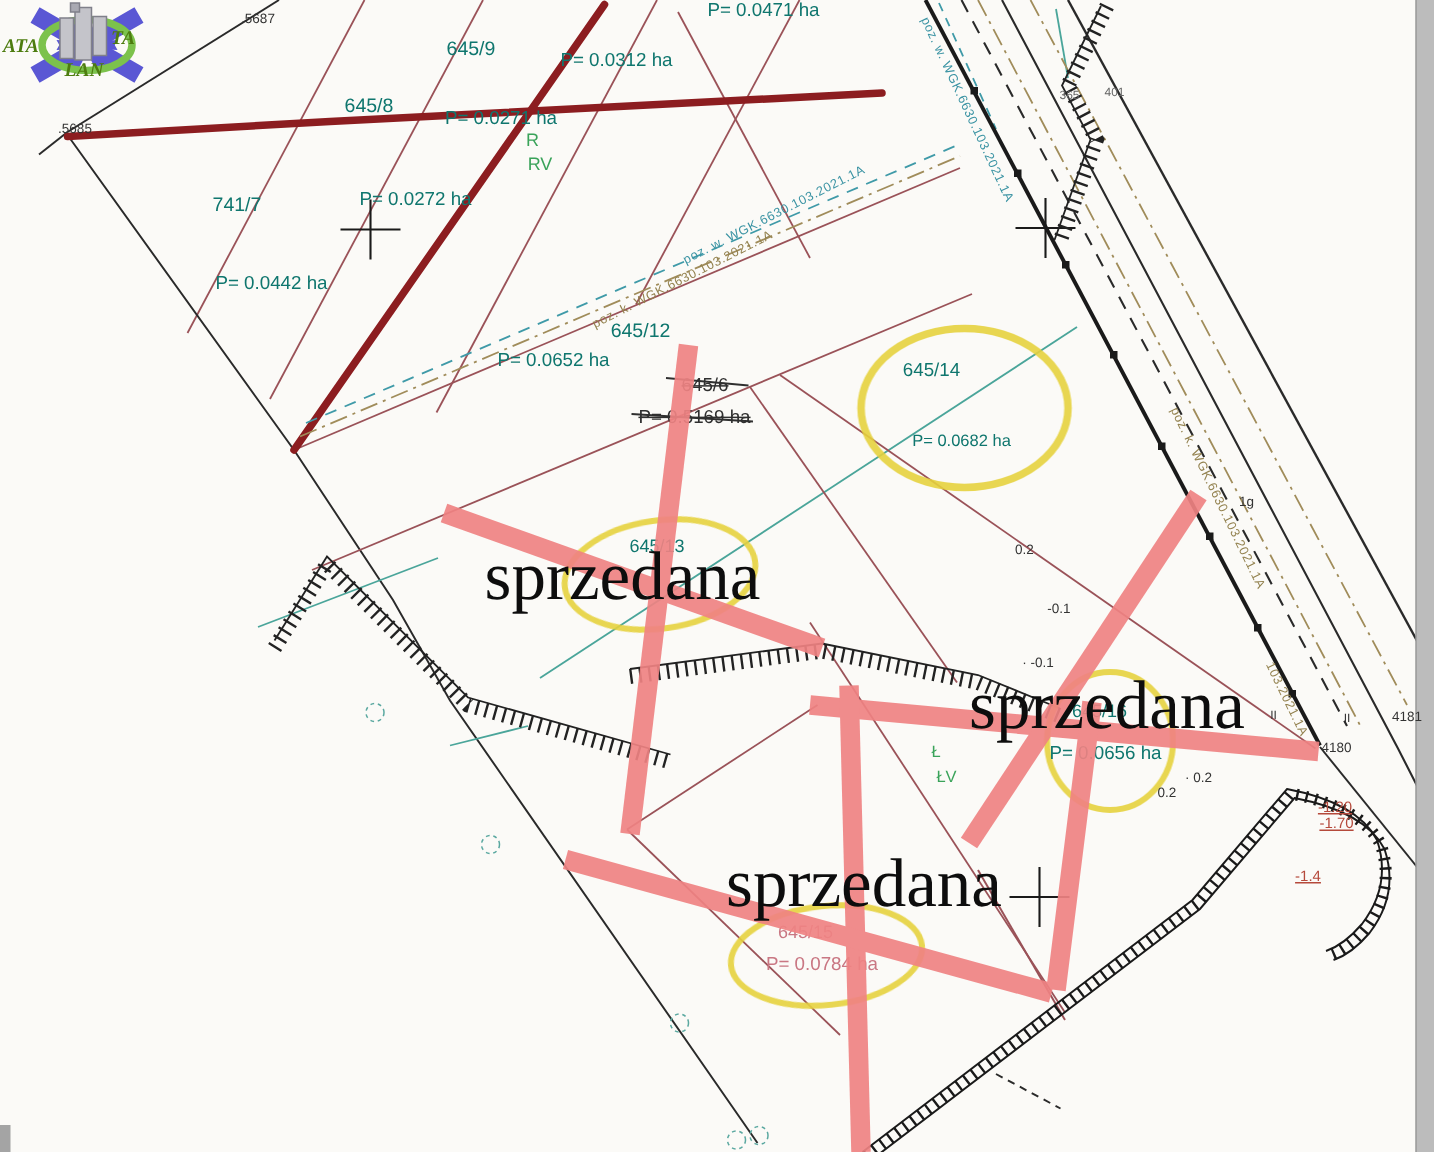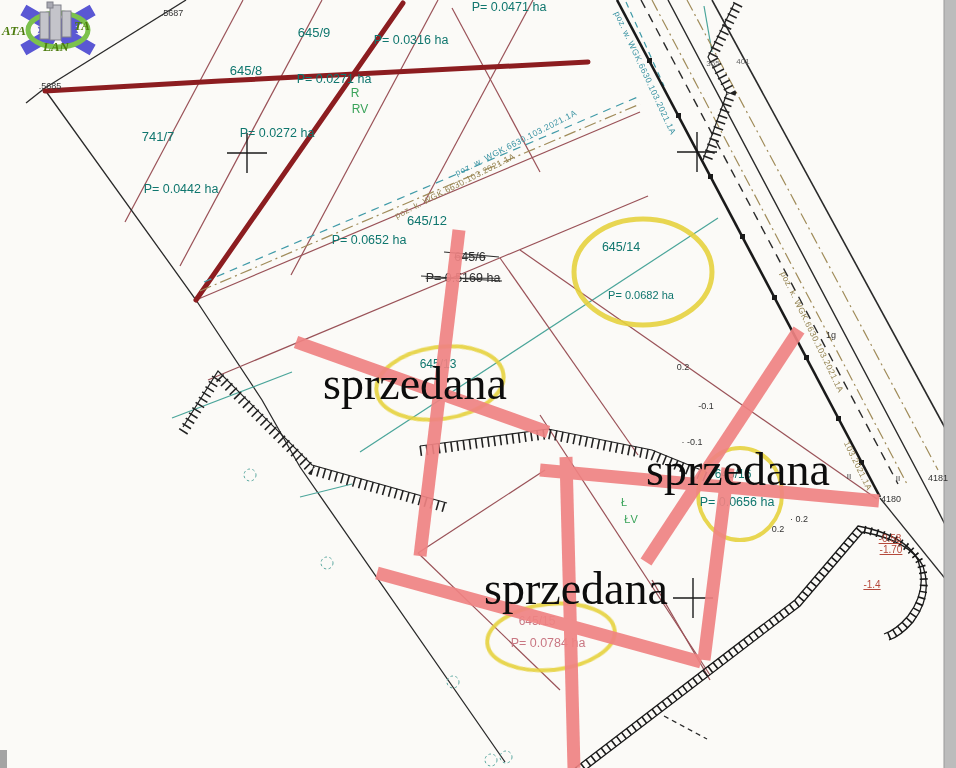--- a/index.html
+++ b/index.html
@@ -160,21 +160,21 @@
     <rect x="0" y="750" width="7" height="18" fill="#8f8f8f" opacity="0.8"></rect>
   </svg>
 
   <div id="labels">
       <span class="lbl wm" style="left: 14px; top: 30px; transform: translate(-50%, -50%);">ATA</span>
       <span class="lbl wm" style="left: 82px; top: 25px; transform: translate(-50%, -50%);">TA</span>
       <span class="lbl wm" style="left: 56px; top: 46px; transform: translate(-50%, -50%);">LAN</span>
       <span class="lbl blk" style="left: 172px; top: 13px; font-size: 9px; transform: translate(-50%, -50%);">.5687</span>
       <span class="lbl blk" style="left: 50px; top: 86px; font-size: 9px; transform: translate(-50%, -50%); text-align: center;">.5685</span>
       <span class="lbl red" style="left: 314px; top: 32px; font-size: 13px; transform: translate(-50%, -50%);">645/9</span>
-      <span class="lbl red" style="left: 411px; top: 40px; font-size: 12.5px; transform: translate(-50%, -50%);">P= 0.0316 ha</span>
+      <span class="lbl red" style="left: 411px; top: 40px; font-size: 12.5px; transform: translate(-50%, -50%);">P= 0.0312 ha</span>
       <span class="lbl red" style="left: 246px; top: 70px; font-size: 13px; transform: translate(-50%, -50%);">645/8</span>
       <span class="lbl red" style="left: 334px; top: 79px; font-size: 12.5px; transform: translate(-50%, -50%);">P= 0.0271 ha</span>
       <span class="lbl grn" style="left: 355px; top: 93px; font-size: 12px; transform: translate(-50%, -50%);">R</span>
       <span class="lbl grn" style="left: 360px; top: 109px; font-size: 12px; transform: translate(-50%, -50%);">RV</span>
       <span class="lbl red" style="left: 158px; top: 136px; font-size: 13px; transform: translate(-50%, -50%);">741/7</span>
       <span class="lbl red" style="left: 277px; top: 133px; font-size: 12.5px; transform: translate(-50%, -50%);">P= 0.0272 ha</span>
       <span class="lbl red" style="left: 181px; top: 189px; font-size: 12.5px; transform: translate(-50%, -50%);">P= 0.0442 ha</span>
       <span class="lbl red" style="left: 509px; top: 7px; font-size: 12.5px; transform: translate(-50%, -50%);">P= 0.0471 ha</span>
       <span class="lbl red" style="left: 427px; top: 220px; font-size: 13px; transform: translate(-50%, -50%);">645/12</span>
       <span class="lbl red" style="left: 369px; top: 240px; font-size: 12.5px; transform: translate(-50%, -50%);">P= 0.0652 ha</span>
@@ -189,21 +189,21 @@
       <span class="lbl pink" style="left: 548px; top: 643px; font-size: 12.5px; transform: translate(-50%, -50%);">P= 0.0784 ha</span>
       <span class="lbl grn" style="left: 624px; top: 502px; font-size: 11px; transform: translate(-50%, -50%);">Ł</span>
       <span class="lbl grn" style="left: 631px; top: 519px; font-size: 11px; transform: translate(-50%, -50%);">ŁV</span>
       <span class="lbl blk" style="left: 683px; top: 367px; font-size: 9px; transform: translate(-50%, -50%);">0.2</span>
       <span class="lbl blk" style="left: 706px; top: 406px; font-size: 9px; transform: translate(-50%, -50%); text-align: center;">-0.1</span>
       <span class="lbl blk" style="left: 692px; top: 442px; font-size: 9px; transform: translate(-50%, -50%);">· -0.1</span>
       <span class="lbl blk" style="left: 778px; top: 529px; font-size: 9px; transform: translate(-50%, -50%);">0.2</span>
       <span class="lbl blk" style="left: 799px; top: 519px; font-size: 9px; transform: translate(-50%, -50%);">· 0.2</span>
       <span class="lbl blk" style="left: 938px; top: 468px; font-size: 9px; transform: translate(-50%, -50%); margin-top: 10px;">4181</span>
       <span class="lbl blk" style="left: 891px; top: 499px; font-size: 9px; transform: translate(-50%, -50%);">4180</span>
-      <span class="lbl elev" style="left: 890px; top: 539px; font-size: 10px; transform: translate(-50%, -50%);">-0.58</span>
+      <span class="lbl elev" style="left: 890px; top: 539px; font-size: 10px; transform: translate(-50%, -50%);">-1.20</span>
       <span class="lbl elev" style="left: 891px; top: 550px; font-size: 10px; transform: translate(-50%, -50%);">-1.70</span>
       <span class="lbl elev" style="left: 872px; top: 585px; font-size: 10px; transform: translate(-50%, -50%);">-1.4</span>
       <span class="lbl gry" style="left: 713px; top: 64px; font-size: 8px; transform: translate(-50%, -50%);">365</span>
       <span class="lbl gry" style="left: 743px; top: 62px; font-size: 8px; transform: translate(-50%, -50%);">401</span>
       <span class="lbl blk" style="left: 831px; top: 335px; font-size: 9px; transform: translate(-50%, -50%);">1g</span>
       <span class="lbl blk" style="left: 849px; top: 477px; font-size: 8px; transform: translate(-50%, -50%);">II</span>
       <span class="lbl blk" style="left: 898px; top: 479px; font-size: 8px; transform: translate(-50%, -50%);">II</span>
       <span class="lbl teal" style="left: 516px; top: 143px; font-size: 8.5px; transform: translate(-50%, -50%) rotate(-27deg);">poz. w. WGK.6630.103.2021.1A</span>
       <span class="lbl olv" style="left: 455px; top: 186px; font-size: 8.5px; transform: translate(-50%, -50%) rotate(-27deg);">poz. k. WGK.6630.103.2021.1A</span>
       <span class="lbl teal" style="left: 645px; top: 73px; font-size: 8.5px; transform: translate(-50%, -50%) rotate(65deg);">poz. w. WGK.6630.103.2021.1A</span>

